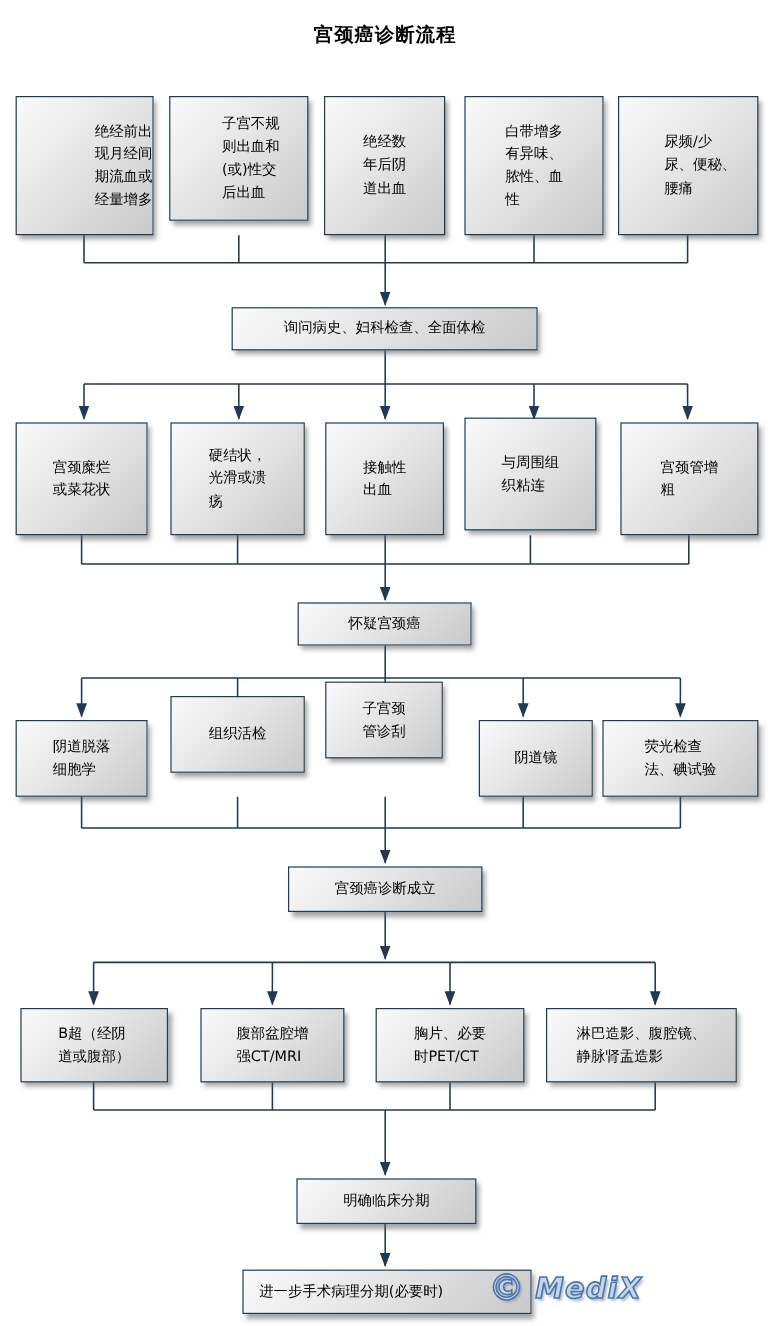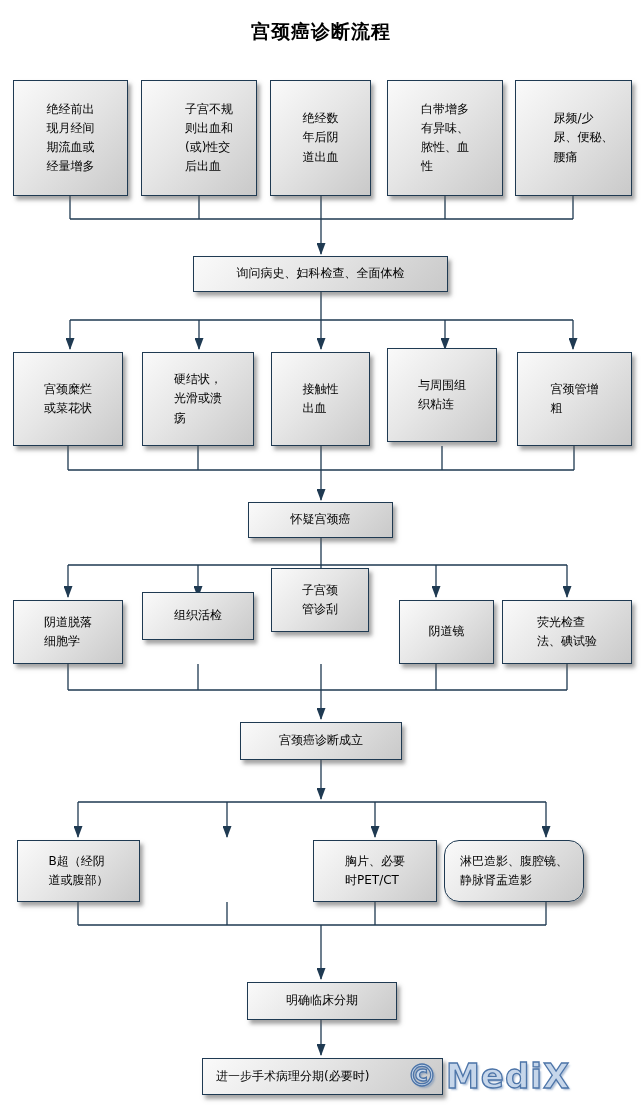--- a/index.html
+++ b/index.html
@@ -1,38 +1,38 @@
 <!DOCTYPE html>
 <html><head>
 <meta charset="utf-8">
 <style>
   html,body{margin:0;padding:0;background:#ffffff;}
   body{font-family:"DejaVu Sans","Liberation Sans",sans-serif;}
   #stage{position:relative;width:642px;height:1105px;background:#ffffff;overflow:hidden;}
 
   .page-title{position:absolute;left:0;top:19px;width:642px;text-align:center;
-    font-size:19px;font-weight:bold;color:#000;letter-spacing:1px;}
+    font-size:16px;font-weight:bold;color:#000;letter-spacing:1px;}
 
   svg.connectors{position:absolute;left:0;top:0;width:642px;height:1105px;pointer-events:none;}
   .ln{stroke:#1f3a52;stroke-width:1.3;fill:none;}
 
   .node{position:absolute;box-sizing:border-box;border:1.5px solid #1f3a52;
     background:linear-gradient(135deg,#fafafa 0%,#e6e6e6 45%,#c9c9c9 100%);
     box-shadow:3px 4px 4px rgba(90,90,90,0.55);
     display:flex;align-items:center;justify-content:center;
     font-size:12px;line-height:1.6;color:#000;}
   .node .lbl{white-space:pre-line;text-align:left;display:inline-block;}
   .node.center .lbl{text-align:left;white-space:nowrap;}
   .node.final{justify-content:flex-start;padding-left:13px;}
 
   .watermark{position:absolute;left:407px;top:1059px;display:flex;align-items:center;gap:9px;
     font-weight:bold;color:#c6d6ea;-webkit-text-stroke:1.3px #4c74a8;
     text-shadow:2px 2px 2px rgba(76,116,168,0.45);}
   .watermark .cp{font-size:30px;line-height:1;}
-  .watermark .brand{font-size:34px;line-height:1;letter-spacing:1px;}
+  .watermark .brand{font-size:24px;line-height:1;letter-spacing:1px;font-style:italic;}
 </style>
 </head>
 <body>
 
 <div id="stage">
 
   <div class="page-title">宫颈癌诊断流程</div>
 
   <svg class="connectors" viewBox="0 0 642 1105" xmlns="http://www.w3.org/2000/svg">
     <defs>
@@ -64,27 +64,27 @@
     <path class="ln" marker-end="url(#arw)" d="M321 690 V719"></path>
     <path class="ln" marker-end="url(#arw)" d="M321 760 V799"></path>
     <path class="ln" marker-end="url(#arw)" d="M78 802 V837"></path>
     <path class="ln" marker-end="url(#arw)" d="M227 802 V837"></path>
     <path class="ln" marker-end="url(#arw)" d="M375 802 V837"></path>
     <path class="ln" marker-end="url(#arw)" d="M546 802 V837"></path>
     <path class="ln" marker-end="url(#arw)" d="M321 925 V979"></path>
     <path class="ln" marker-end="url(#arw)" d="M321 1020 V1055"></path>
   </svg>
 
-  <div class="node" style="left:13px;top:80px;width:115px;height:116px;">
+  <div class="node" style="left:13px;top:80px;width:115px;height:116px;justify-content:flex-end;">
       <span class="lbl">绝经前出
 现月经间
 期流血或
 经量增多</span>
     </div>
-  <div class="node" style="left:141px;top:80px;width:116px;height:116px;padding-left:20px;">
+  <div class="node" style="left:141px;top:80px;width:116px;height:104px;padding-left:20px;">
       <span class="lbl">子宫不规
 则出血和
 (或)性交
 后出血</span>
     </div>
   <div class="node" style="left:270px;top:80px;width:101px;height:116px;">
       <span class="lbl">绝经数
 年后阴
 道出血</span>
     </div>
@@ -127,21 +127,21 @@
     </div>
 
   <div class="node center" style="left:248px;top:502px;width:145px;height:36px;">
       <span class="lbl">怀疑宫颈癌</span>
     </div>
 
   <div class="node" style="left:13px;top:600px;width:110px;height:64px;justify-content:center;">
       <span class="lbl">阴道脱落
 细胞学</span>
     </div>
-  <div class="node" style="left:142px;top:592px;width:112px;height:48px;">
+  <div class="node" style="left:142px;top:580px;width:112px;height:64px;">
       <span class="lbl">组织活检</span>
     </div>
   <div class="node" style="left:271px;top:568px;width:98px;height:64px;">
       <span class="lbl">子宫颈
 管诊刮</span>
     </div>
   <div class="node" style="left:388px;top:600px;width:95px;height:64px;margin-left:11px;">
       <span class="lbl">阴道镜</span>
     </div>
   <div class="node" style="left:502px;top:600px;width:130px;height:64px;">
@@ -150,25 +150,29 @@
     </div>
 
   <div class="node center" style="left:240px;top:722px;width:162px;height:38px;">
       <span class="lbl">宫颈癌诊断成立</span>
     </div>
 
   <div class="node" style="left:17px;top:840px;width:123px;height:62px;">
       <span class="lbl">B超（经阴
 道或腹部）</span>
     </div>
+  <div class="node" style="left:167px;top:840px;width:120px;height:62px;">
+      <span class="lbl">腹部盆腔增
+强CT/MRI</span>
+    </div>
   <div class="node" style="left:313px;top:840px;width:124px;height:62px;">
       <span class="lbl">胸片、必要
 时PET/CT</span>
     </div>
-  <div class="node" style="left:444px;top:840px;width:140px;height:62px;border-radius:15px;">
+  <div class="node" style="left:455px;top:840px;width:159px;height:62px;">
       <span class="lbl">淋巴造影、腹腔镜、
 静脉肾盂造影</span>
     </div>
 
   <div class="node center" style="left:247px;top:982px;width:150px;height:38px;">
       <span class="lbl">明确临床分期</span>
     </div>
 
   <div class="node final" style="left:202px;top:1058px;width:241px;height:37px;">
       <span class="lbl">进一步手术病理分期(必要时)</span>

